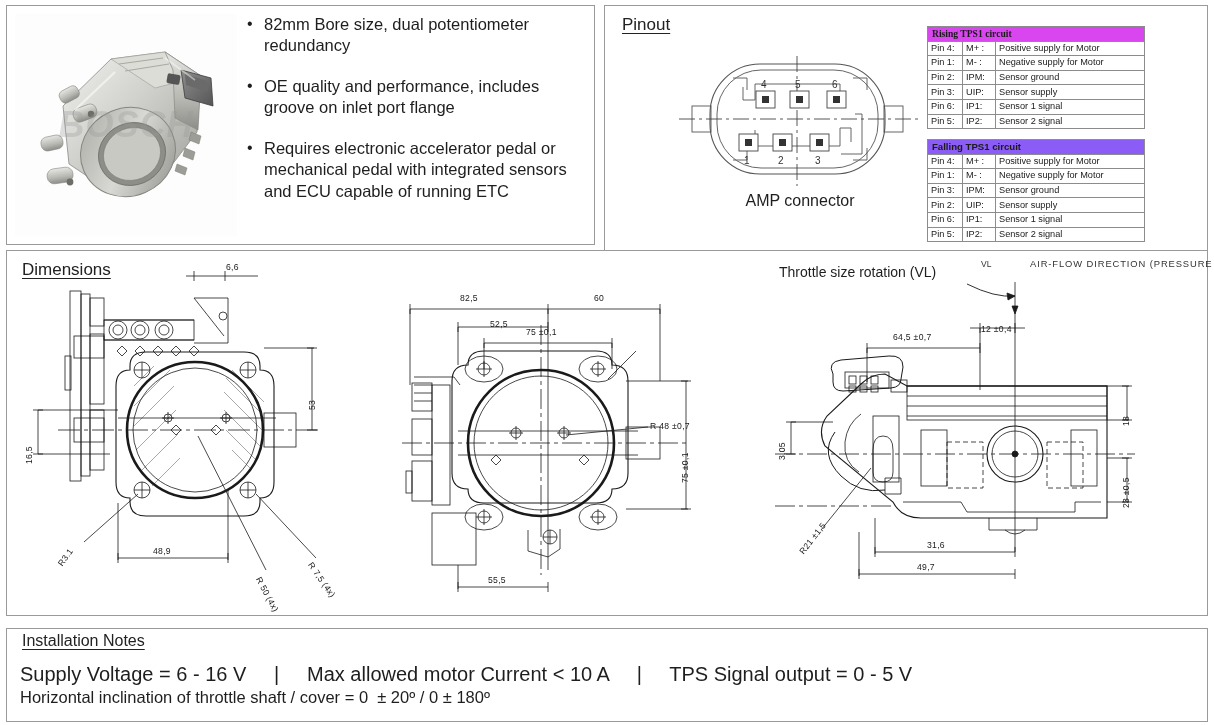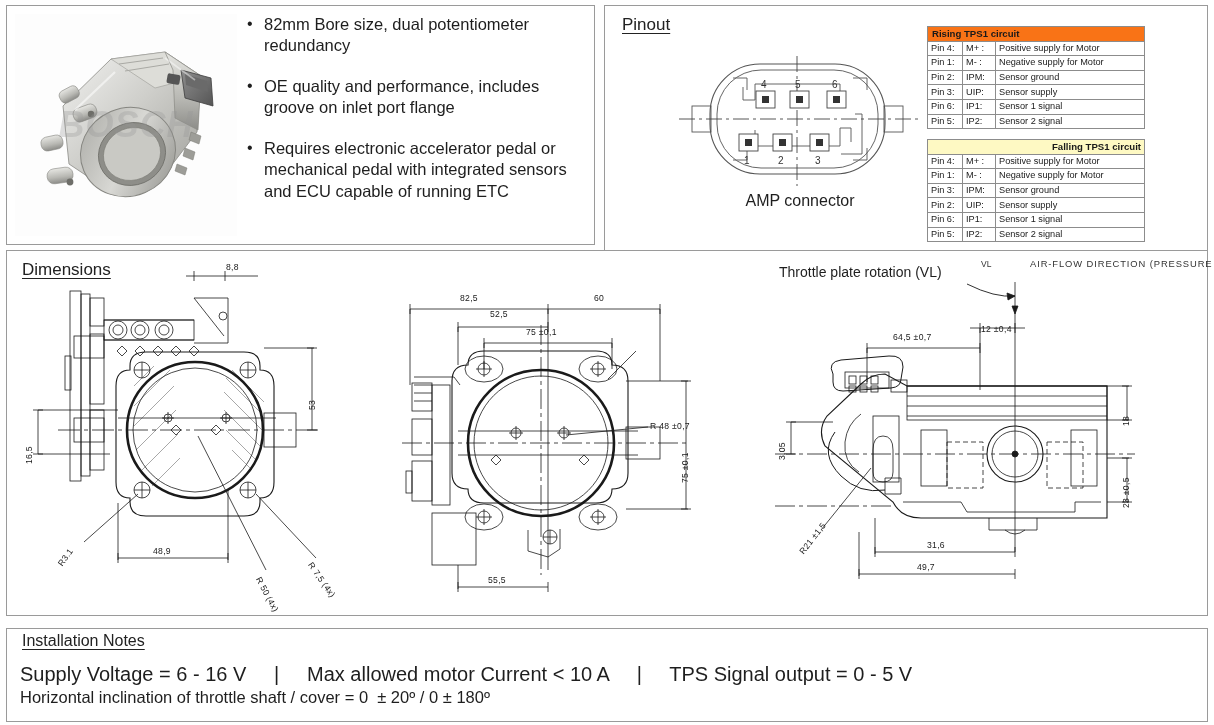--- a/index.html
+++ b/index.html
@@ -115,22 +115,22 @@
     color: #1a1a1a;
   }
   .pin-table td.c-pin   { width: 28px; }
   .pin-table td.c-sig   { width: 26px; }
   .pin-table td.c-desc  { width: 142px; }
   .pin-table td.head {
     font-weight: bold;
     font-size: 9.6px;
     padding-left: 4px;
   }
-  .head-rising  { background: #f97316; color: #7a40a8; }
-  .head-falling { background: #fef9c3; color: #e02020; text-align: right; }
+  .head-rising  { background: #d946ef; color: #7a40a8; font-family: Liberation Serif, serif; }
+  .head-falling { background: #8b5cf6; color: #e02020; }
 
   
   .dim-drawing { position: absolute; }
   #drawing-left   { left: 18px;  top: 258px; width: 370px;  height: 350px; }
   #drawing-middle { left: 398px; top: 285px; width: 345px;  height: 325px; }
   #drawing-right  { left: 775px; top: 282px; width: 425px;  height: 320px; }
 
   .dim-label {
     position: absolute;
     font-size: 8.6px;
@@ -493,21 +493,21 @@
         <path d="M124 212 L160 176"></path>
         <path d="M134 228 L162 200"></path>
       <path d="M214 112 L246 144"></path>
         <path d="M208 120 L244 156"></path>
         <path d="M206 134 L244 172"></path>
       <path d="M206 152 L242 188"></path>
         <path d="M208 172 L238 202"></path>
         <path d="M214 192 L234 212"></path>
     </g>
   </svg>
-  <div class="dim-label" style="left:208px; top:4px;">8,8</div>
+  <div class="dim-label" style="left:208px; top:4px;">6,6</div>
   <div class="dim-label vert" style="left:299px; top:142px;">53</div>
   <div class="dim-label vert" style="left:16px;  top:196px;">16,5</div>
   <div class="dim-label" style="left:135px; top:288px;">48,9</div>
   <div class="dim-label diag" style="left:46px; top:300px; transform: rotate(-55deg);">R3.1</div>
   <div class="dim-label diag" style="left:236px; top:312px; transform: rotate(62deg);">R 50  (4x)</div>
   <div class="dim-label diag" style="left:288px; top:298px; transform: rotate(55deg);">R 7,5  (4x)</div>
 </div>
 
 <div class="dim-drawing" id="drawing-middle">
   <svg width="345" height="325" viewBox="0 0 345 325">
@@ -577,28 +577,28 @@
 
       <path d="M168 150 L250 142"></path>
       <path d="M210 94 L238 66"></path>
 
       <path d="M60 302 L150 302 M60 297 L60 307 M150 297 L150 307"></path>
       <path d="M60 280 L60 304"></path>
     </g>
   </svg>
   <div class="dim-label" style="left:62px;  top:8px;">82,5</div>
   <div class="dim-label" style="left:196px; top:8px;">60</div>
-  <div class="dim-label" style="left:92px;  top:24px;">52,5</div>
+  <div class="dim-label" style="left:92px;  top:34px;">52,5</div>
   <div class="dim-label" style="left:128px; top:42px;">75 ±0,1</div>
   <div class="dim-label" style="left:252px; top:136px;">R 48 ±0,7</div>
   <div class="dim-label vert" style="left:292px; top:188px;">75 ±0,1</div>
   <div class="dim-label" style="left:90px;  top:290px;">55,5</div>
 </div>
 
-<div id="rotation-title">Throttle plate rotation (VL)</div>
+<div id="rotation-title">Throttle size rotation (VL)</div>
 <div id="vl-label">VL</div>
 <div id="airflow-label">AIR-FLOW DIRECTION (PRESSURE DROP)</div>
 
 <div class="dim-drawing" id="drawing-right">
   <svg width="425" height="320" viewBox="0 0 425 320">
     <g stroke="#1a1a1a" fill="none" stroke-width="0.8">
 
       <path d="M192 2 q28 14 48 12" stroke-width="0.9"></path>
       <path d="M240 14 l-8 -3 l1 7 Z" fill="#1a1a1a"></path>
 

